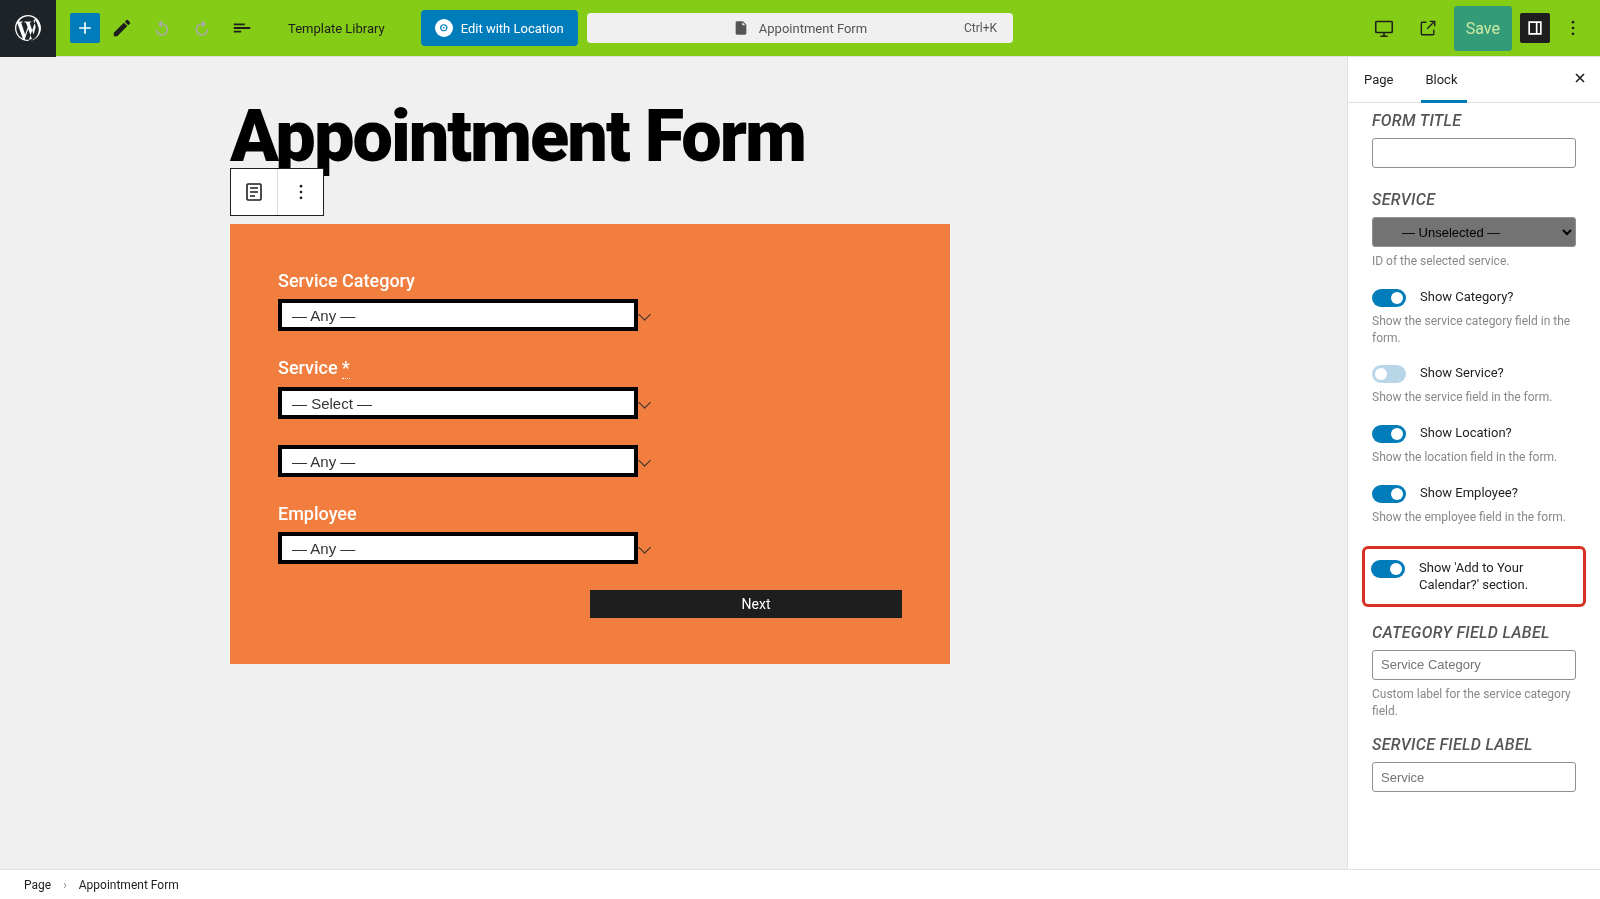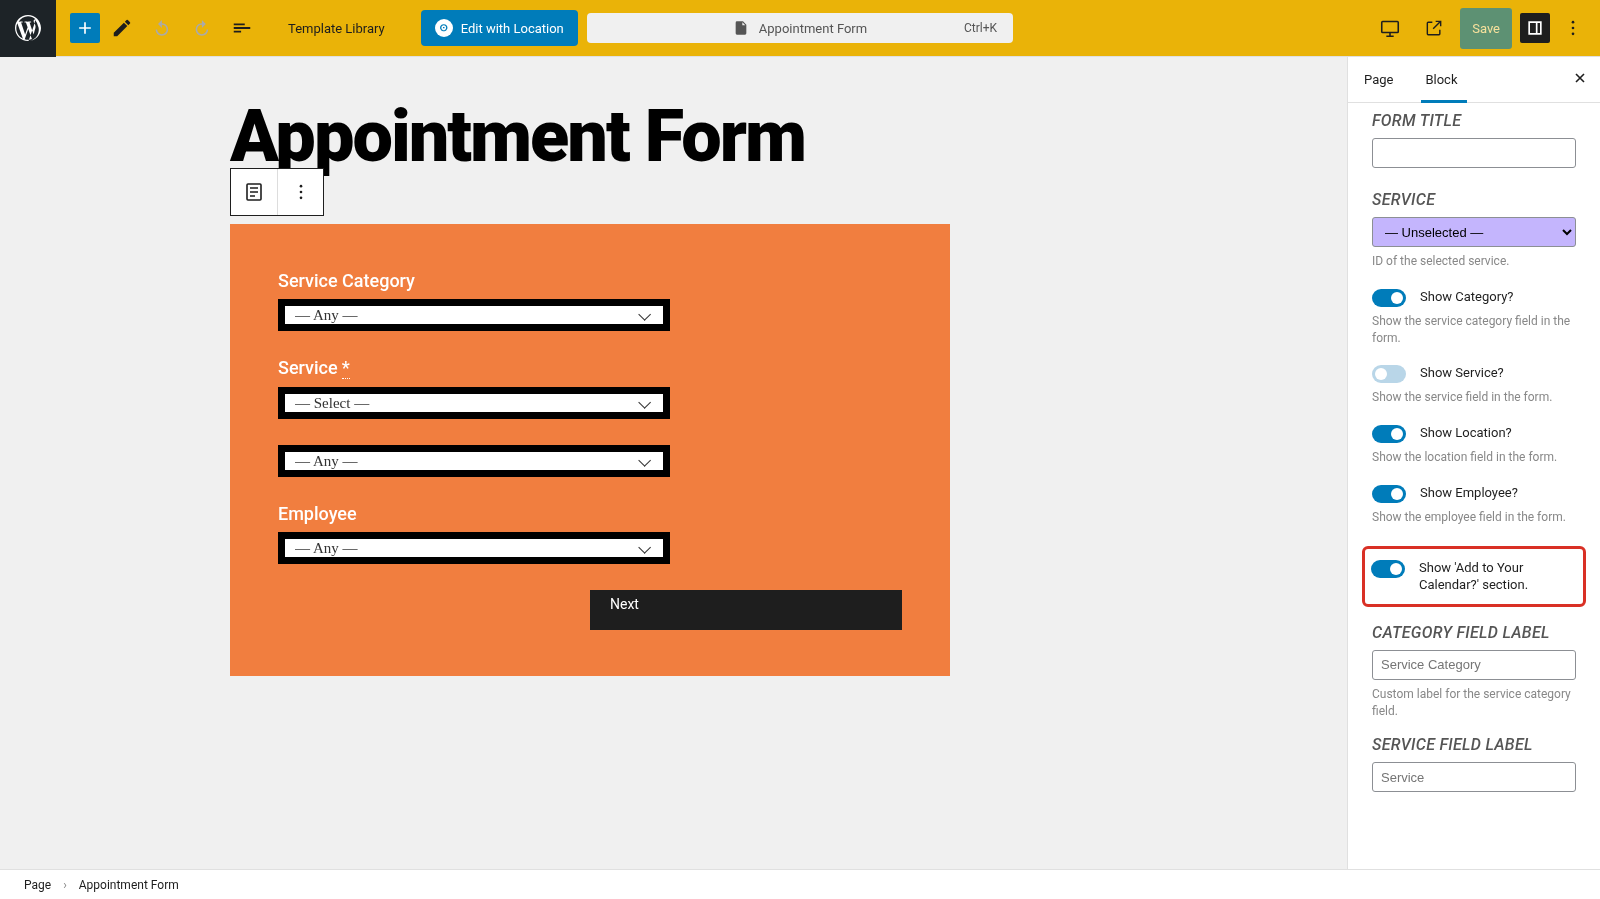--- a/index.html
+++ b/index.html
@@ -1,66 +1,66 @@
 <!DOCTYPE html>
 <html><head>
 <meta charset="utf-8">
 <style>
 * { box-sizing: border-box; margin: 0; padding: 0; }
 body { font-family: -apple-system, BlinkMacSystemFont, "Segoe UI", Roboto, sans-serif; background: #f0f0f0; overflow: hidden; }
 
 
-.top-toolbar { display: flex; align-items: center; height: 57px; background: #eab308; border-bottom: 1px solid #e0e0e0; position: relative; }
+.top-toolbar { display: flex; align-items: center; height: 57px; background: #84cc16; border-bottom: 1px solid #e0e0e0; position: relative; }
 .wp-logo { width: 56px; height: 57px; background: #1d2327; display: flex; align-items: center; justify-content: center; }
 .wp-logo svg { fill: #fff; }
 .toolbar-left { display: flex; align-items: center; gap: 4px; padding-left: 14px; }
 .add-btn { width: 30px; height: 30px; background: #007cba; border-radius: 2px; display: flex; align-items: center; justify-content: center; cursor: pointer; color: #fff; font-size: 22px; }
 .tool-icon { width: 36px; height: 36px; display: flex; align-items: center; justify-content: center; cursor: pointer; color: #1e1e1e; }
 .tool-icon.disabled { color: #aaa; }
 .template-lib { margin-left: 24px; font-size: 13px; color: #1e1e1e; cursor: pointer; }
 .elementor-btn { margin-left: 32px; background: #007cba; color: #fff; padding: 9px 14px; border-radius: 4px; font-size: 13px; display: flex; align-items: center; gap: 8px; cursor: pointer; }
 .elementor-badge { width: 18px; height: 18px; background: #fff; color: #007cba; border-radius: 50%; font-size: 9px; font-weight: bold; display: flex; align-items: center; justify-content: center; }
 .center-search { position: absolute; left: 50%; transform: translateX(-50%); width: 426px; height: 30px; background: #f0f0f0; border-radius: 4px; display: flex; align-items: center; justify-content: center; gap: 10px; font-size: 13px; color: #555; }
 .center-search .kbd { position: absolute; right: 16px; font-size: 12px; color: #555; }
 .toolbar-right { margin-left: auto; display: flex; align-items: center; gap: 8px; padding-right: 12px; }
-.save-btn { background: #007cba; color: #fff; opacity: 0.6; padding: 13px 12px; border-radius: 3px; font-size: 13px; }
+.save-btn { background: #007cba; color: #fff; opacity: 0.6; padding: 13px 12px; border-radius: 3px; font-size: 16px; }
 .settings-btn { width: 30px; height: 30px; background: #1e1e1e; border-radius: 2px; display: flex; align-items: center; justify-content: center; color: #fff; }
 .more-btn { width: 30px; height: 30px; display: flex; align-items: center; justify-content: center; cursor: pointer; }
 
 
 .main-area { display: flex; height: calc(100vh - 57px - 30px); }
 .editor-canvas { flex: 1; background: #f0f0f0; overflow-y: auto; position: relative; padding: 40px 0 0 0; }
 .editor-canvas::-webkit-scrollbar { width: 12px; }
 .editor-canvas::-webkit-scrollbar-thumb { background: #999; border-radius: 6px; }
 .editor-canvas::-webkit-scrollbar-track { background: #e0e0e0; }
 
 .page-title { font-size: 72px; font-weight: 900; letter-spacing: -2px; margin-left: 230px; color: #000; line-height: 1.1; }
 .block-toolbar { margin-left: 230px; margin-top: -8px; display: inline-flex; border: 1px solid #1e1e1e; background: #fff; }
 .block-toolbar .bt-item { width: 46px; height: 46px; display: flex; align-items: center; justify-content: center; cursor: pointer; }
 .block-toolbar .bt-item + .bt-item { border-left: 1px solid #ddd; }
 
 .form-block { margin: 8px 0 0 230px; width: 720px; background: #f17e3f; padding: 46px 48px; }
 .form-field-label { color: #fff; font-size: 18px; font-weight: 500; margin-bottom: 8px; display: flex; align-items: baseline; }
 .req-star { border-bottom: 1px dotted #fff; margin-left: 4px; }
-.form-select { width: 392px; height: 32px; background: #fff; border: 7px solid #000000; padding: 0 30px 0 10px; font-size: 15px; color: #333; appearance: none; position: relative; font-family: Liberation Serif, serif; }
+.form-select { width: 360px; height: 32px; background: #fff; border: 4px solid #000000; padding: 0 30px 0 10px; font-size: 15px; color: #333; appearance: none; position: relative; }
 .select-wrap { position: relative; width: 380px; margin-bottom: 26px; }
 .select-wrap::after { content: ""; position: absolute; right: 11px; top: 13px; width: 8px; height: 8px; border-right: 1.5px solid #333; border-bottom: 1.5px solid #333; transform: rotate(45deg) translateY(-3px); pointer-events: none; }
-.next-btn { margin-left: auto; display: block; width: 312px; height: 40px; background: #1e1e1e; color: #fff; font-size: 14px; text-align: left; line-height: 28px; margin-top: 16px; float: right; padding-left: 20px; }
+.next-btn { margin-left: auto; display: block; width: 312px; height: 28px; background: #1e1e1e; color: #fff; font-size: 14px; text-align: center; line-height: 28px; margin-top: 16px; float: right; padding-left: 20px; }
 .form-block::after { content: ""; display: block; clear: both; }
 
 
 .sidebar { width: 253px; background: #fff; border-left: 1px solid #e0e0e0; display: flex; flex-direction: column; overflow-y: auto; position: relative; }
 .sidebar-tabs { display: flex; border-bottom: 1px solid #e0e0e0; position: relative; }
 .sidebar-tab { padding: 15px 16px; font-size: 13px; color: #1e1e1e; cursor: pointer; position: relative; }
 .sidebar-tab.active::after { content: ""; position: absolute; bottom: -1px; left: 12px; right: 6px; height: 3px; background: #007cba; }
 .sidebar-close { position: absolute; right: 12px; top: 12px; font-size: 18px; cursor: pointer; color: #1e1e1e; font-weight: bold; }
 .sidebar-body { padding: 0 24px 20px 24px; font-size: 13px; }
 .sb-section-label { font-size: 16px; color: #555; font-weight: 500; text-transform: uppercase; margin-top: 16px; margin-bottom: 8px; letter-spacing: 0.3px; font-style: italic; }
 .sb-input { width: 100%; height: 30px; border: 1px solid #8c8f94; border-radius: 3px; padding: 0 8px; font-size: 13px; }
-.sb-select { width: 100%; height: 30px; border: 1px solid #8c8f94; border-radius: 3px; padding: 0 8px; font-size: 13px; background: #c4b5fd; }
+.sb-select { width: 100%; height: 30px; border: 1px solid #8c8f94; border-radius: 3px; padding: 0 25px; font-size: 13px; background: #737373; }
 .sb-help { font-size: 12px; color: #888; margin-top: 6px; line-height: 1.4; }
 .toggle-row { display: flex; align-items: flex-start; gap: 14px; margin-top: 18px; }
 .toggle { width: 34px; height: 18px; background: #007cba; border-radius: 9px; position: relative; flex-shrink: 0; cursor: pointer; margin-top: 1px; }
 .toggle::after { content: ""; position: absolute; width: 12px; height: 12px; background: #fff; border-radius: 50%; top: 3px; right: 3px; }
 .toggle.off { background: #b9d6e8; }
 .toggle.off::after { left: 3px; right: auto; }
 .toggle-label { font-size: 13px; color: #1e1e1e; line-height: 1.35; }
 .highlighted-box { border: 3px solid #d93025; border-radius: 6px; padding: 10px 6px 10px 6px; margin: 20px -10px 6px -10px; }
 .highlighted-box .toggle-row { margin-top: 0; }
 .highlighted-box .sb-help { margin-top: 8px; }

